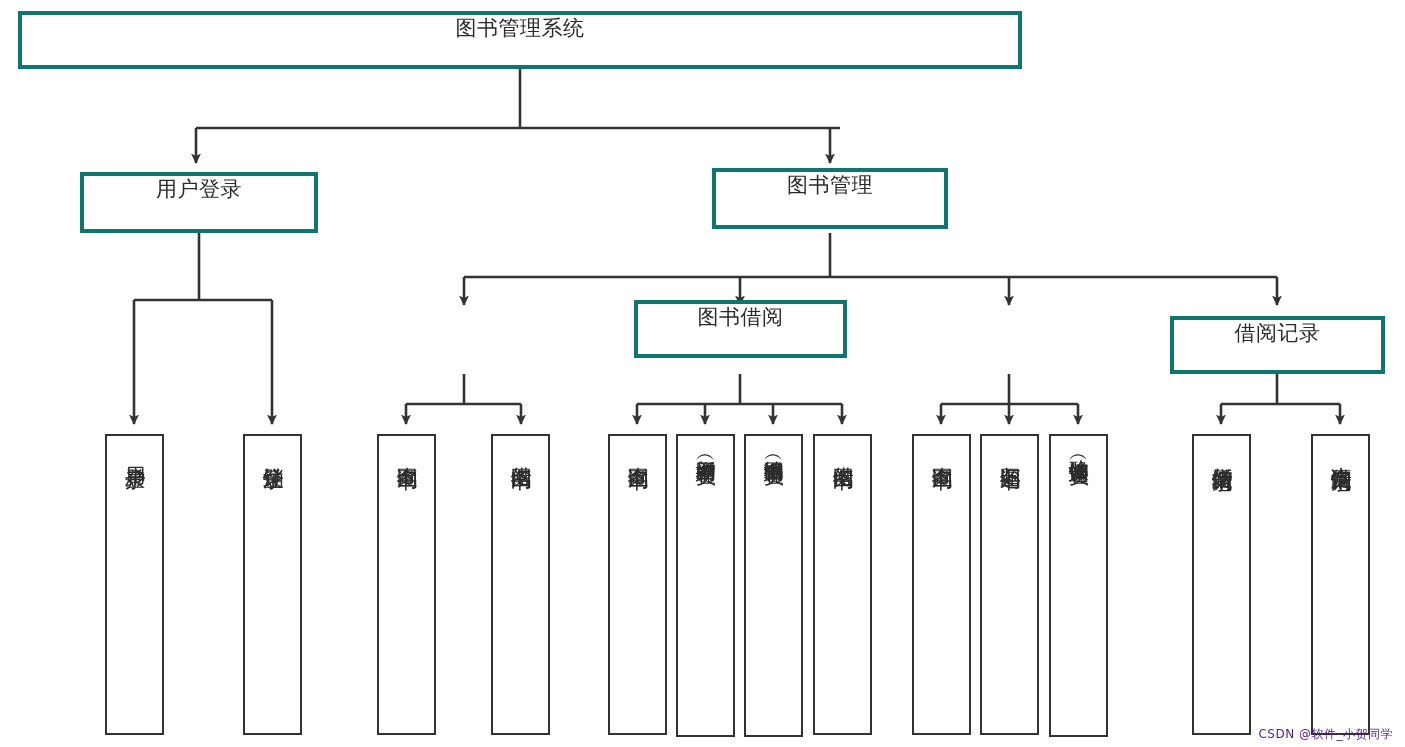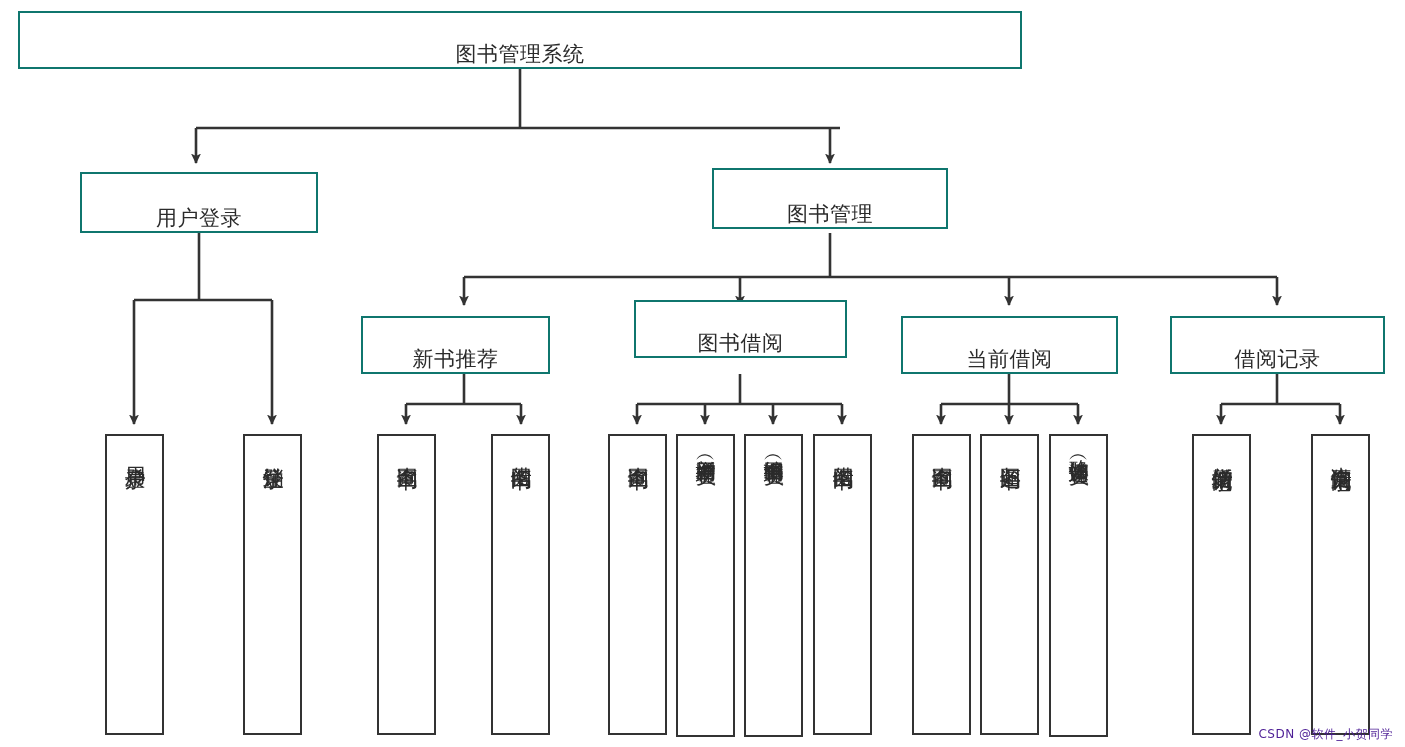--- a/index.html
+++ b/index.html
@@ -10,23 +10,23 @@
     overflow:hidden;
   }
   #stage{position:relative;width:1405px;height:747px;}
 
   svg#wires{position:absolute;left:0;top:0;width:1405px;height:747px;pointer-events:none;}
 
   .node{
     position:absolute;
     box-sizing:border-box;
     background:#ffffff;
-    border:2px solid #0f766e;
+    border:4px solid #0f766e;
     display:flex;
-    align-items:flex-end;
+    align-items:flex-start;
     justify-content:center;
     color:#2b2b2b;
   }
   .node .lbl{
     font-size:21px;
     line-height:1.25;
     letter-spacing:0.5px;
     white-space:nowrap;
   }
   
@@ -116,28 +116,22 @@
     <span class="lbl">图书管理系统</span>
   </div>
 
   <div class="node" style="left:80px;top:172px;width:238px;height:61px;">
     <span class="lbl">用户登录</span>
   </div>
   <div class="node" style="left:712px;top:168px;width:236px;height:61px;">
     <span class="lbl">图书管理</span>
   </div>
 
-  <div class="node" style="left:361px;top:316px;width:189px;height:58px;">
-    <span class="lbl">新书推荐</span>
-  </div>
   <div class="node" style="left:634px;top:300px;width:213px;height:58px;">
     <span class="lbl">图书借阅</span>
-  </div>
-  <div class="node" style="left:901px;top:316px;width:217px;height:58px;">
-    <span class="lbl">当前借阅</span>
   </div>
   <div class="node" style="left:1170px;top:316px;width:215px;height:58px;">
     <span class="lbl">借阅记录</span>
   </div>
 
   <div class="node leaf" style="left:105px;top:434px;width:59px;height:301px;">
     <span class="lbl">用户登录</span>
   </div>
   <div class="node leaf" style="left:243px;top:434px;width:59px;height:301px;">
     <span class="lbl">注销登录</span>

